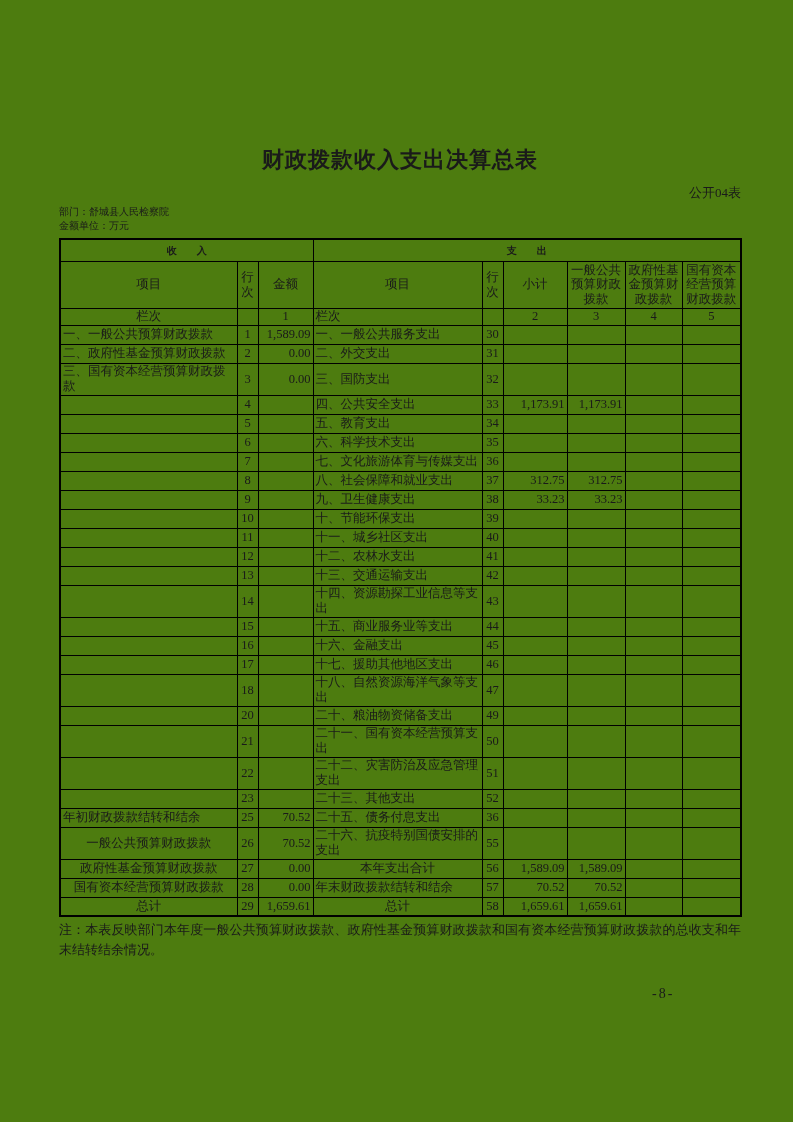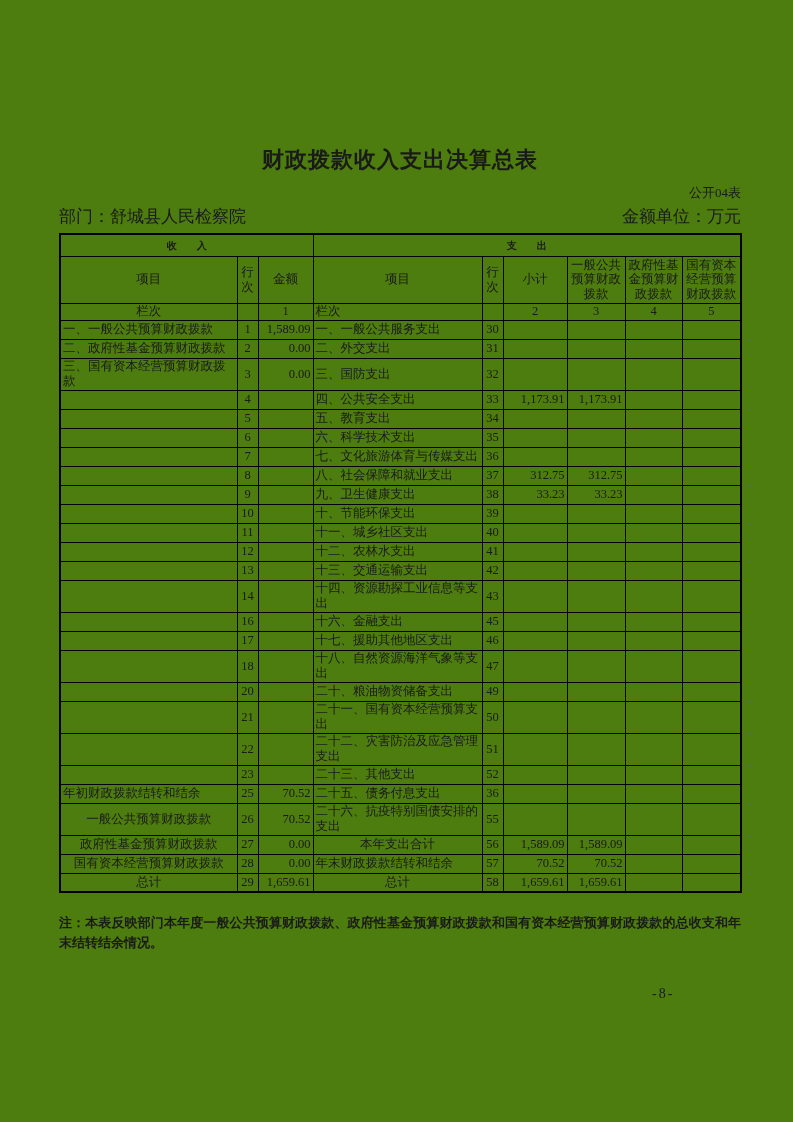--- a/index.html
+++ b/index.html
@@ -21,23 +21,24 @@
     font-family:"Liberation Sans","DejaVu Sans",sans-serif;
   }
   .table-code{
     margin-top:9px;
     text-align:right;
     font-size:13px;
   }
   .meta-row{
     display:flex;
     justify-content:space-between;
-    font-size:17px;
+    font-size:10px;
     margin-top:3px;
     margin-bottom:5px;
+    flex-direction:column;
   }
   table.fin{
     border-collapse:collapse;
     table-layout:fixed;
     width:681px;
     font-size:12.5px;
     border:2px solid #000;
   }
   table.fin td, table.fin th{
     border:1px solid #000;
@@ -56,23 +57,22 @@
   tbody tr{height:19px;}
   tbody tr.tall{height:32px;}
   td.item{text-align:left;padding:0 3px;}
   td.item.center{text-align:center;}
   td.no{text-align:center;padding:0 1px;}
   td.amt{text-align:right;padding:0 3px 0 1px;}
   .bold{font-weight:bold;}
   .note{
     font-size:13px;
     line-height:20px;
-    margin-top:20px;
+    margin-top:3px;
     text-align:justify;
-    font-weight:bold;
   }
   .page-num{
     position:absolute;
     left:652px;
     top:986px;
     font-size:14px;
     letter-spacing:2px;
   }
 </style>
 </head>
@@ -280,20 +280,31 @@
             <td class="amt"></td>
             <td class="item">十四、资源勘探工业信息等支出</td>
             <td class="no">43</td>
             <td class="amt"></td>
             <td class="amt"></td>
             <td class="amt"></td>
             <td class="amt"></td>
           </tr>
           <tr>
             <td class="item"></td>
+            <td class="no">15</td>
+            <td class="amt"></td>
+            <td class="item">十五、商业服务业等支出</td>
+            <td class="no">44</td>
+            <td class="amt"></td>
+            <td class="amt"></td>
+            <td class="amt"></td>
+            <td class="amt"></td>
+          </tr>
+          <tr>
+            <td class="item"></td>
             <td class="no">16</td>
             <td class="amt"></td>
             <td class="item">十六、金融支出</td>
             <td class="no">45</td>
             <td class="amt"></td>
             <td class="amt"></td>
             <td class="amt"></td>
             <td class="amt"></td>
           </tr>
           <tr>

